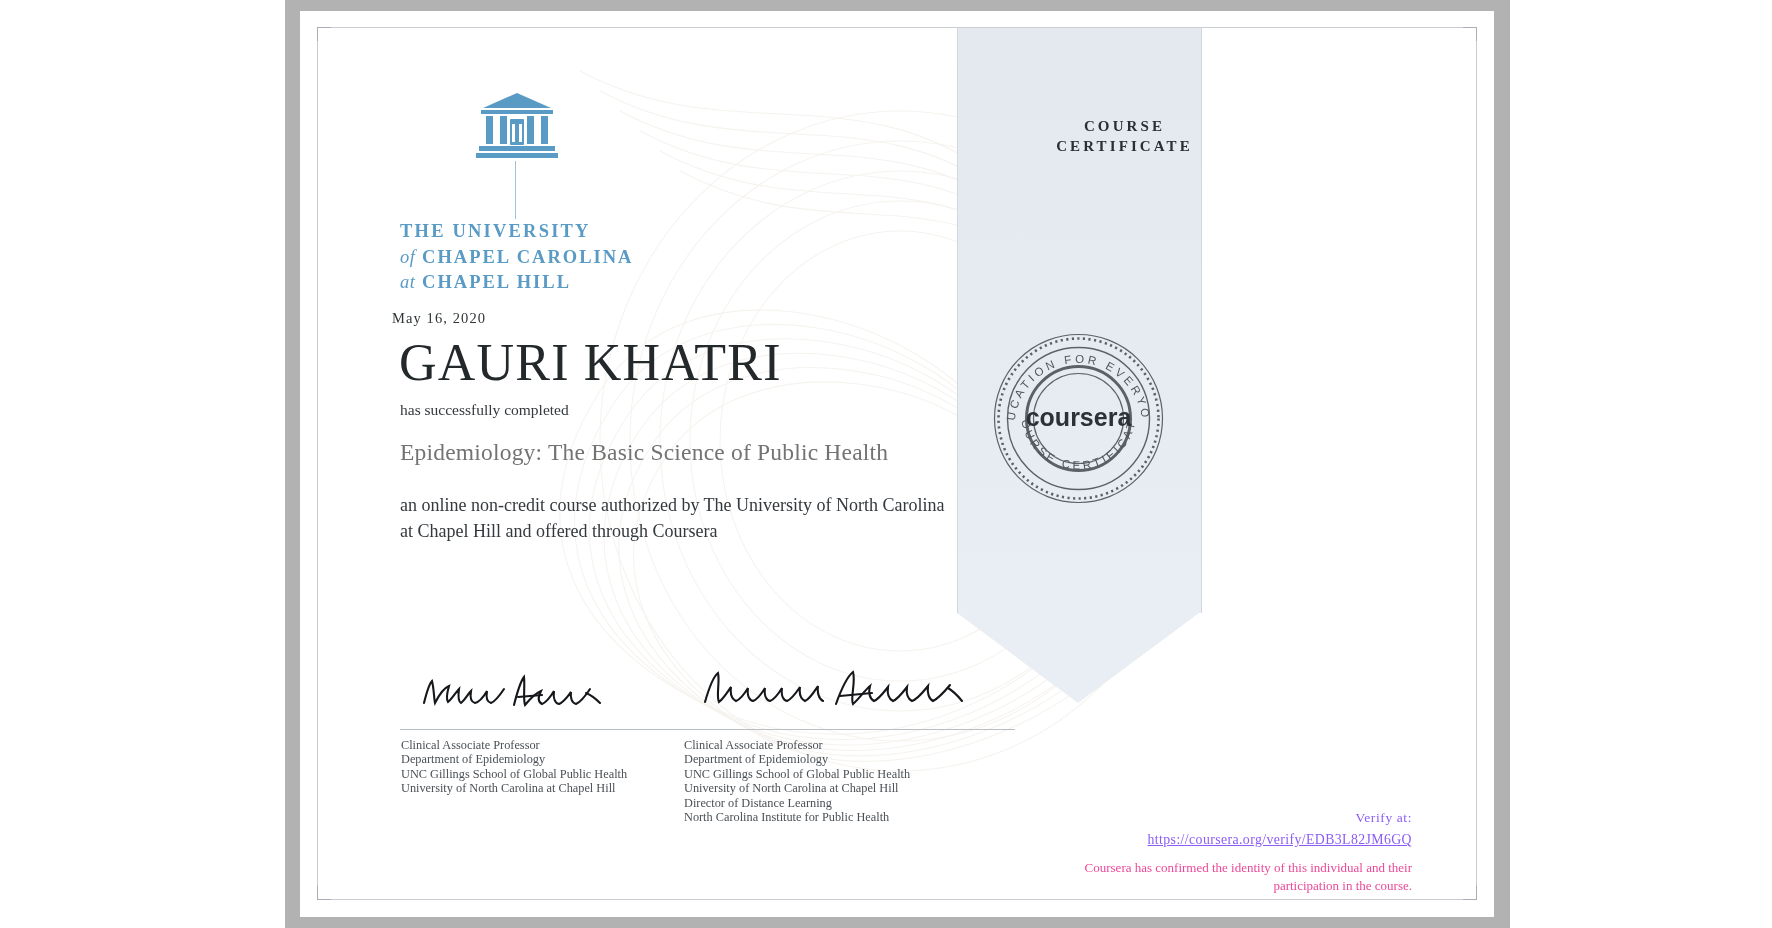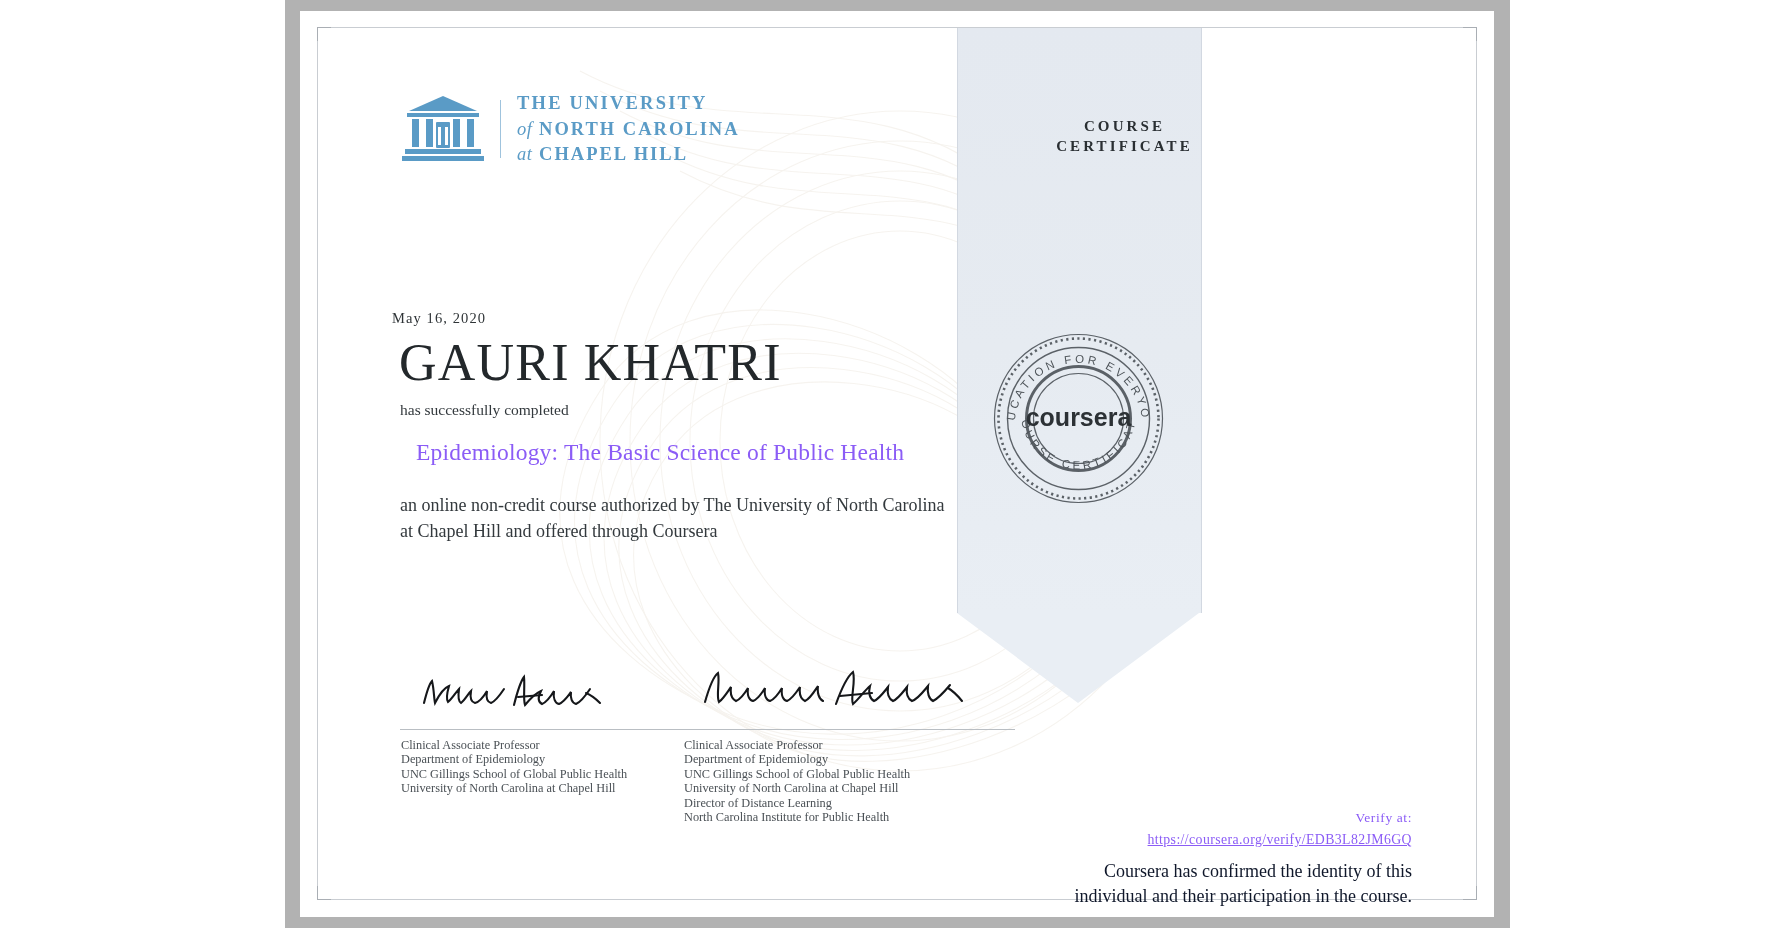--- a/index.html
+++ b/index.html
@@ -69,20 +69,21 @@
     opacity: .55;
   }
 
   
   .logo-block {
     position: absolute;
     left: 100px;
     top: 80px;
     display: flex;
     align-items: center;
+    flex-direction: column;
   }
   .logo-mark { width: 86px; height: 70px; }
   .logo-divider {
     width: 1px;
     height: 58px;
     background: #9fc3dd;
     margin: 0 16px 0 14px;
   }
   .logo-text {
     font-family: "Liberation Serif", serif;
@@ -124,24 +125,23 @@
     top: 390px;
     font-size: 15.5px;
     color: #33393d;
   }
 
   .course-title {
     position: absolute;
     left: 100px;
     top: 428px;
     font-size: 23.5px;
-    color: #8b5cf6;
+    color: #737373;
     letter-spacing: .2px;
     white-space: nowrap;
-    margin-left: 16px;
   }
 
   .course-desc {
     position: absolute;
     left: 100px;
     top: 482px;
     width: 560px;
     font-size: 18px;
     line-height: 1.42;
     color: #33393d;
@@ -239,23 +239,23 @@
     text-decoration: underline;
     letter-spacing: .4px;
     cursor: pointer;
   }
   .verify-note {
     position: absolute;
     right: 82px;
     top: 848px;
     width: 350px;
     text-align: right;
-    font-size: 18px;
+    font-size: 13px;
     line-height: 1.4;
-    color: #0f172a;
+    color: #ec4899;
   }
 </style>
 </head>
 <body>
 
 <div class="viewport">
 
   <div class="backdrop"></div>
 
   <div class="sheet">
@@ -297,21 +297,21 @@
           <rect x="2" y="62" width="82" height="5"></rect>
         </g>
         <g fill="#ffffff">
           <rect x="38" y="33" width="3" height="18"></rect>
           <rect x="45" y="33" width="3" height="18"></rect>
         </g>
       </svg>
       <div class="logo-divider"></div>
       <div class="logo-text">
         <div class="l1"><span>THE UNIVERSITY</span></div>
-        <div class="l2"><span class="it">of</span> <span>NORTH CAROLINA</span></div>
+        <div class="l2"><span class="it">of</span> <span>CHAPEL CAROLINA</span></div>
         <div class="l3"><span class="it">at</span> <span>CHAPEL HILL</span></div>
       </div>
     </div>
 
     <div class="issue-date">May 16, 2020</div>
     <div class="recipient">GAURI KHATRI</div>
     <div class="completed-line">has successfully completed</div>
     <div class="course-title">Epidemiology: The Basic Science of Public Health</div>
     <div class="course-desc">an online non-credit course authorized by The University of North Carolina at Chapel Hill and offered through Coursera</div>
 

